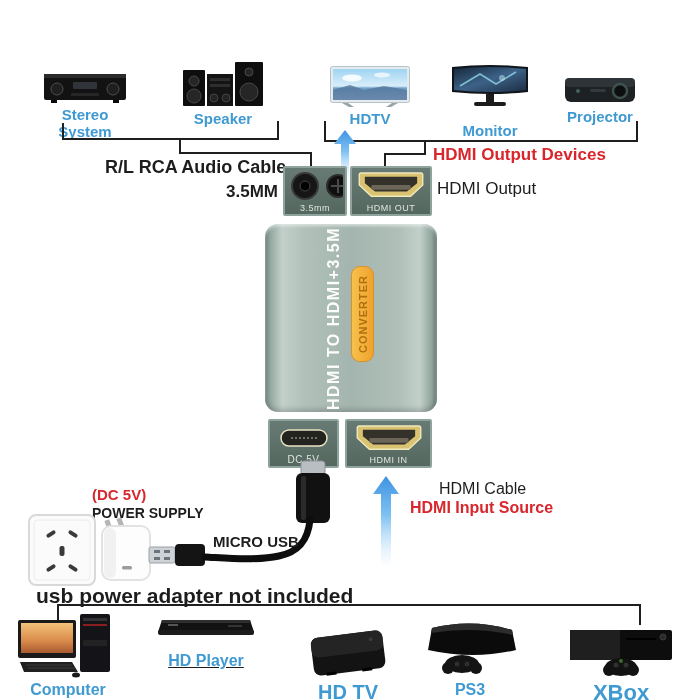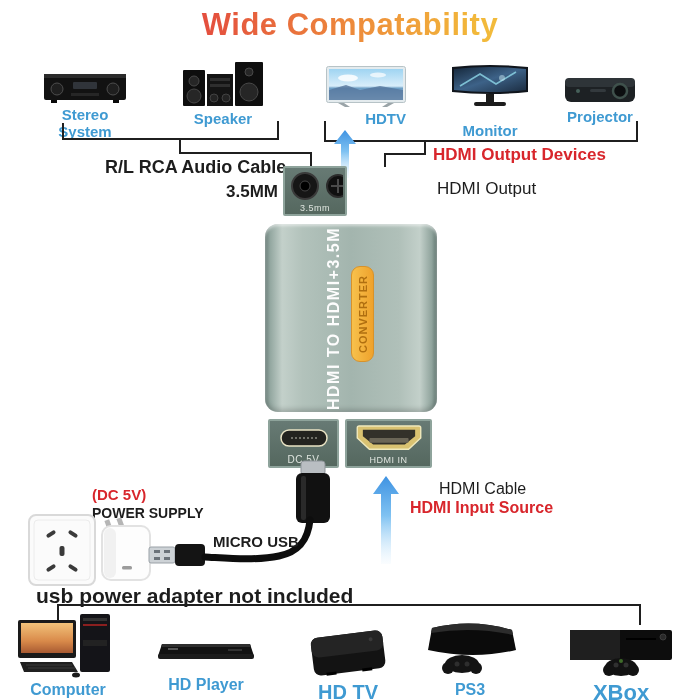--- a/index.html
+++ b/index.html
@@ -26,21 +26,20 @@
   .badge{left:351px;top:266px;width:21px;height:94px;border-radius:9px;
      background:linear-gradient(90deg,#f7c14c,#efa22c);border:1px solid #d8922a;
      display:flex;align-items:center;justify-content:center;}
   .badge-text{color:#b06f10;font-size:11px;font-weight:800;letter-spacing:1px;white-space:nowrap;}
 </style>
 </head>
 <body>
 
 <div id="canvas">
 
-  <div class="abs title">Wide Compatability</div>
 
   <div class="abs dev" style="left:40px;top:68px;width:90px;">
     <svg width="84" height="36" viewBox="0 0 84 36">
       <rect x="1" y="6" width="82" height="26" rx="2" fill="#121212"></rect>
       <rect x="1" y="6" width="82" height="4" fill="#2b2b2b"></rect>
       <circle cx="14" cy="21" r="6" fill="#1f1f1f" stroke="#4d4d4d"></circle>
       <circle cx="70" cy="21" r="6" fill="#1f1f1f" stroke="#4d4d4d"></circle>
       <rect x="30" y="14" width="24" height="7" rx="1" fill="#30343a"></rect>
       <rect x="28" y="25" width="28" height="3" fill="#262626"></rect>
       <rect x="8" y="32" width="6" height="3" fill="#0a0a0a"></rect>
@@ -59,21 +58,21 @@
       <rect x="27" y="24" width="20" height="3" fill="#2e2e2e"></rect>
       <circle cx="31" cy="38" r="4" fill="#232323" stroke="#424242"></circle>
       <circle cx="43" cy="38" r="4" fill="#232323" stroke="#424242"></circle>
       <rect x="52" y="2" width="28" height="44" rx="1" fill="#0e0e0e"></rect>
       <circle cx="66" cy="12" r="4" fill="#262626" stroke="#484848"></circle>
       <circle cx="66" cy="32" r="9" fill="#262626" stroke="#484848"></circle>
     </svg>
     <div class="dev-label">Speaker</div>
   </div>
 
-  <div class="abs dev" style="left:318px;top:66px;width:88px;align-items:flex-end;">
+  <div class="abs dev" style="left:326px;top:66px;width:88px;">
     <svg width="80" height="42" viewBox="0 0 80 42">
       <defs>
           <linearGradient id="sky" x1="0" y1="0" x2="0" y2="1">
         <stop offset="0" stop-color="#9fd4f2"></stop>
             <stop offset=".55" stop-color="#d9eefa"></stop>
             <stop offset=".62" stop-color="#6d9fc6"></stop>
             <stop offset="1" stop-color="#b8d8ec"></stop>
       </linearGradient>
         </defs>
       <rect x="0.5" y="0.5" width="79" height="36" rx="2" fill="#e4ebee" stroke="#b7c3c7"></rect>
@@ -150,20 +149,28 @@
   <div class="abs blk" style="left:283px;top:166px;width:60px;height:46px;">
     <svg width="56" height="34" viewBox="0 0 56 34" style="margin-bottom:8px;">
       <circle cx="18" cy="16" r="13" fill="#161616" stroke="#3a3a3a" stroke-width="2"></circle>
       <circle cx="18" cy="16" r="5" fill="#000" stroke="#444"></circle>
       <circle cx="51" cy="16" r="11" fill="#101010" stroke="#2c2c2c" stroke-width="2"></circle>
       <path d="M44 16 H58 M51 9 V23" stroke="#4a4a4a" stroke-width="2"></path>
     </svg>
     <span class="blk-label">3.5mm</span>
   </div>
 
+  <div class="abs blk" style="left:350px;top:166px;width:78px;height:46px;">
+    <svg width="70" height="28" viewBox="0 0 70 30" style="margin-bottom:10px;">
+      <path d="M3 1 H67 Q69 1 69 3 V14 L56 26 H14 L1 14 V3 Q1 1 3 1 Z" fill="#d9c271" stroke="#f0e9bc" stroke-width="1.5"></path>
+      <path d="M7 5 H63 V12 L52 21 H18 L7 12 Z" fill="#33312a"></path>
+      <rect x="14" y="14" width="42" height="5" rx="1" fill="#6b6657"></rect>
+    </svg>
+    <span class="blk-label">HDMI OUT</span>
+  </div>
 
   <div class="abs converter"></div>
   <div class="abs conv-text">
     <span class="vtext">HDMI TO HDMI+3.5M</span>
   </div>
   <div class="abs badge">
     <span class="vtext badge-text">CONVERTER</span>
   </div>
 
   <div class="abs blk" style="left:268px;top:419px;width:67px;height:45px;">
@@ -264,21 +271,21 @@
       <rect x="65" y="4" width="24" height="3" fill="#333"></rect>
       <rect x="65" y="10" width="24" height="2" fill="#8a1f1f"></rect>
       <rect x="65" y="26" width="24" height="6" fill="#222"></rect>
       <path d="M2 48 L54 48 L60 58 L6 58 Z" fill="#202020"></path>
       <path d="M8 51 H54 M10 54 H57" stroke="#3a3a3a" stroke-width="1"></path>
       <ellipse cx="58" cy="61" rx="4" ry="2.5" fill="#1a1a1a"></ellipse>
     </svg>
     <div class="dev-label" style="font-size:16px;">Computer</div>
   </div>
 
-  <div class="abs dev" style="left:158px;top:636px;width:96px;">
+  <div class="abs dev" style="left:158px;top:612px;width:96px;text-decoration:underline;">
     <svg width="96" height="28" viewBox="0 0 96 28">
       <path d="M4 8 H92 L96 20 H0 Z" fill="#121212"></path>
       <path d="M4 8 H92 L93 11 H3 Z" fill="#2e2e2e"></path>
       <rect x="0" y="18" width="96" height="5" rx="2" fill="#1c1c1c"></rect>
       <rect x="10" y="12" width="10" height="2" fill="#555"></rect>
       <rect x="70" y="13" width="14" height="2" fill="#333"></rect>
     </svg>
     <div class="dev-label" style="font-size:16px;margin-top:12px;">HD Player</div>
   </div>
 

